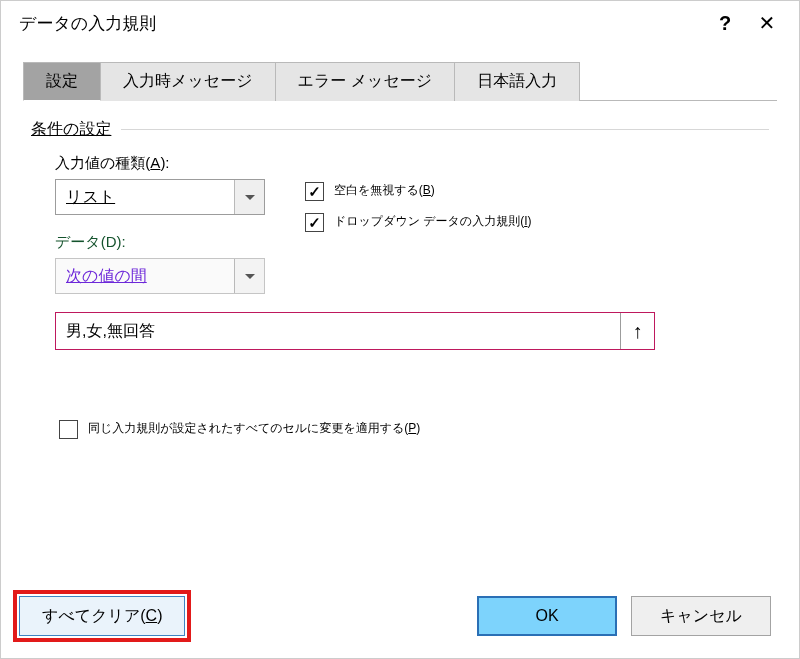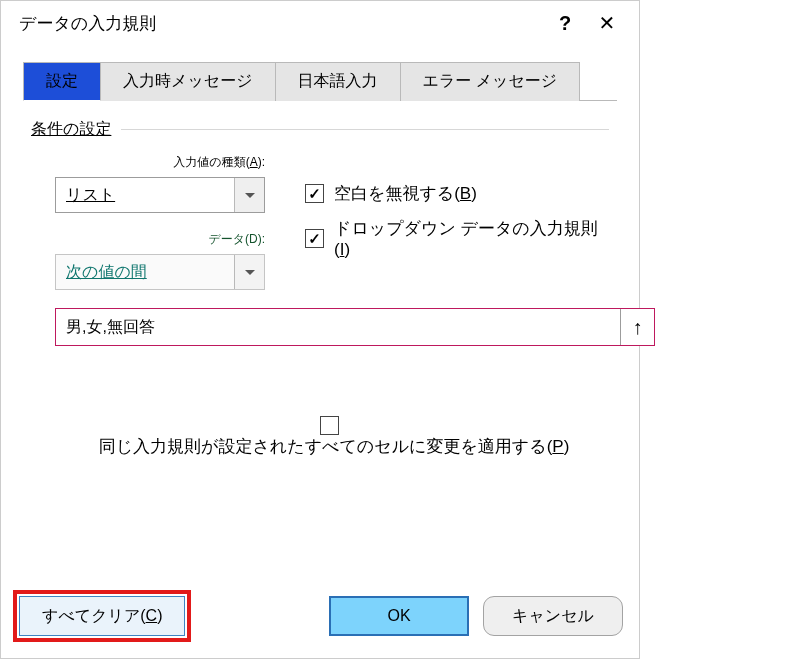--- a/index.html
+++ b/index.html
@@ -4,21 +4,21 @@
 <style>
   * { box-sizing: border-box; }
   body {
     margin: 0;
     font-family: "Yu Gothic UI", "Meiryo", sans-serif;
     font-size: 16px;
     background: #fff;
     color: #000;
   }
   .dialog {
-    width: 640px;
+    width: 800px;
     height: 659px;
     border: 1px solid #ccc;
     display: flex;
     flex-direction: column;
     background: #fff;
   }
   .titlebar {
     display: flex;
     align-items: center;
     height: 44px;
@@ -49,21 +49,21 @@
     border: 1px solid #b9b9b9;
     border-bottom: none;
     margin-right: 0px;
     background: #e5e5e5;
     position: relative;
     top: 1px;
     font-size: 16px;
     cursor: default;
   }
   .tab.active {
-    background: #1d4ed8;
+    background: #a3a3a3;
     border-bottom: 1px solid #fff;
   }
   .tab + .tab { border-left: none; }
   .content {
     padding: 18px 30px 10px 30px;
     flex: 1;
   }
   .hr-after {
     flex:1;
     height:1px;
@@ -71,40 +71,39 @@
     margin-left:10px;
   }
   .section-head {
     display:flex;
     align-items:center;
     margin-bottom:14px;
     text-decoration:underline;
   }
   .indent { margin-left: 24px; }
   .field-label {
-    font-size: 12px;
+    font-size: 15px;
     margin-bottom: 6px;
-    text-align: right;
   }
   .underline { text-decoration: underline; }
   .row {
     display: flex;
     align-items: flex-start;
   }
   .col { display: flex; flex-direction: column; }
   .select {
     display: flex;
     align-items: center;
     border: 1px solid #9c9c9c;
     height: 36px;
     width: 210px;
     background: #fff;
   }
   .select.disabled {
-    color: #0f766e;
+    color: #6d28d9;
     border-color: #c5c5c5;
     background: #fafafa;
     gap: 13px;
   }
   .select .sel-text {
     flex: 1;
     padding: 0 10px;
     font-size: 16px;
     text-decoration: underline;
   }
@@ -119,23 +118,23 @@
   }
   .select.disabled .sel-btn { background:#f3f3f3; }
   .chev {
     width: 0; height: 0;
     border-left: 5px solid transparent;
     border-right: 5px solid transparent;
     border-top: 5px solid #555;
   }
   .checkbox-row {
     display: flex;
-    align-items: center;
+    align-items: flex-start;
     margin-bottom: 12px;
-    font-size: 17px;
+    font-size: 12px;
   }
   .cb {
     width: 19px;
     height: 19px;
     border: 1px solid #444;
     margin-right: 10px;
     display: inline-flex;
     align-items: center;
     justify-content: center;
     background: #fff;
@@ -180,26 +179,25 @@
     justify-content: center;
     font-size: 20px;
     font-weight: bold;
   }
   .arrow-up::before {
     content: "↑";
     font-weight: bold;
   }
   .bottom-check {
     margin: 70px 0 0 4px;
-    flex-direction: column;
   }
   .footer {
     display: flex;
     align-items: center;
-    padding: 10px 16px 16px 12px;
+    padding: 10px 28px 16px 12px;
   }
   .btn {
     height: 40px;
     padding: 0 22px;
     border: 1px solid #a3a3a3;
     background: #efefef;
     font-size: 16px;
     display: inline-flex;
     align-items: center;
     justify-content: center;
@@ -208,21 +206,21 @@
   }
   .btn.clear {
     background: #eaf3fb;
     border-color: #3e84c3;
   }
   .btn.ok {
     border: 2px solid #2a6fb5;
     background: #7dd3fc;
     width: 140px;
   }
-  .btn.cancel { width: 140px; border-radius: 11px; }
+  .btn.cancel { width: 140px; }
   .highlight-box {
     border: 4px solid #e21a1a;
     padding: 2px;
     display: inline-block;
   }
   .spacer { flex: 1; }
   .gap { width: 14px; }
 </style>
 </head>
 <body>
@@ -231,22 +229,22 @@
 
   <div class="titlebar">
     <span class="title">データの入力規則</span>
     <span class="help">?</span>
     <span class="close">✕</span>
   </div>
 
   <div class="tabs">
     <div class="tab active">設定</div>
     <div class="tab">入力時メッセージ</div>
+    <div class="tab">エラー メッセージ</div>
     <div class="tab">日本語入力</div>
-    <div class="tab">エラー メッセージ</div>
   </div>
 
   <div class="content">
 
     <div class="section-head">
       <span>条件の設定</span>
       <span class="hr-after"></span>
     </div>
 
     <div class="indent">

